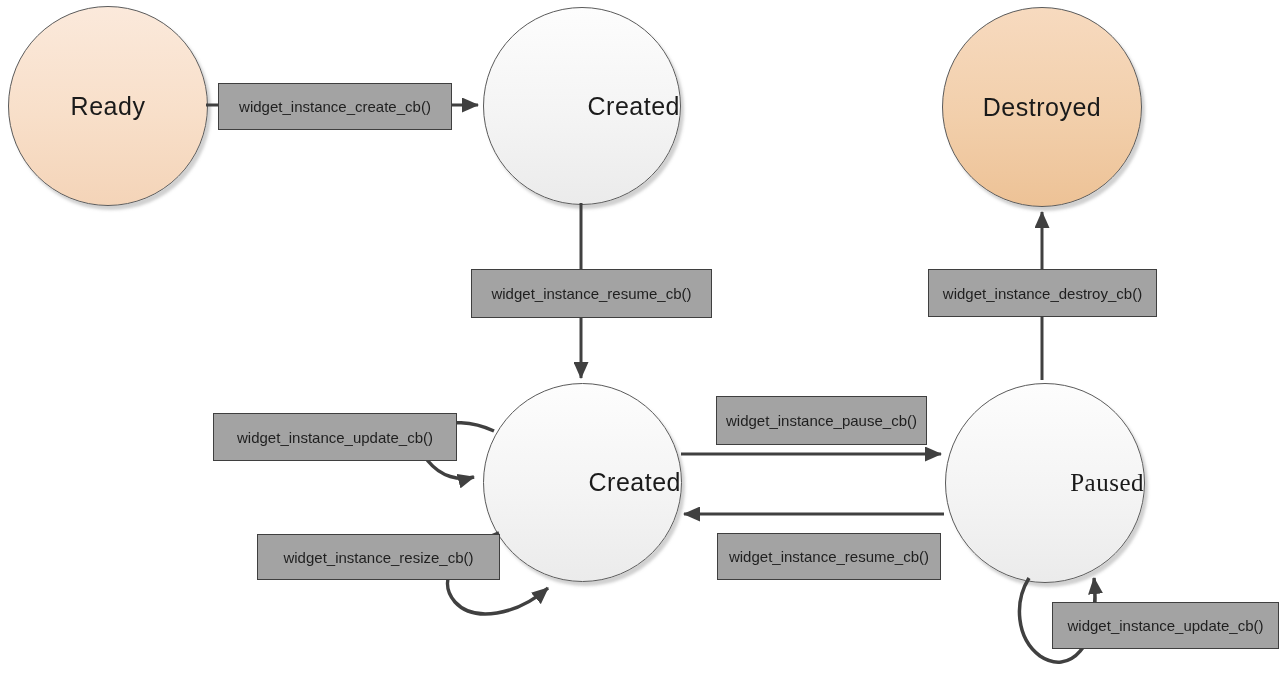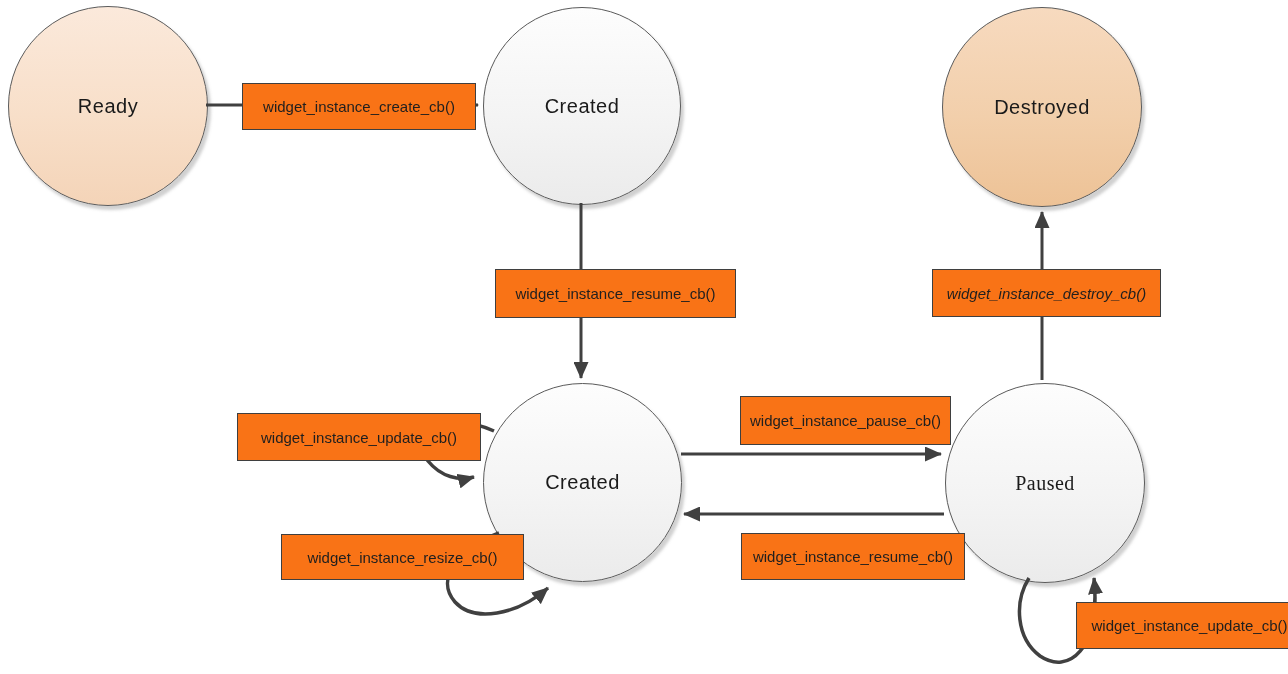--- a/index.html
+++ b/index.html
@@ -26,45 +26,45 @@
     position: absolute;
     border-radius: 50%;
     border: 1px solid #5a5a5a;
     box-shadow: 3px 4px 3px rgba(120,120,120,0.35);
     display: flex;
     align-items: center;
     justify-content: center;
     z-index: 1;
   }
   .state span {
-    font-size: 20px;
+    font-size: 25px;
     color: #1a1a1a;
     letter-spacing: 0.5px;
   }
   .state.neutral {
     background: linear-gradient(180deg, #fdfdfd 0%, #f4f4f4 55%, #ebebeb 100%);
+    justify-content: flex-end;
   }
   .state.ready {
     background: linear-gradient(180deg, #fbe9db 0%, #f8dfc9 55%, #f4d4b8 100%);
   }
   .state.destroyed {
     background: linear-gradient(180deg, #f7dabf 0%, #f2cfab 55%, #edc296 100%);
   }
   .tlabel {
     position: absolute;
-    background: #f97316;
+    background: #a3a3a3;
     border: 1px solid #3f3f3f;
     display: flex;
     align-items: center;
     justify-content: center;
     font-size: 15px;
     color: #1f1f1f;
     z-index: 3;
     white-space: nowrap;
-    margin-left: 24px;
   }
 </style>
 </head>
 <body>
 
 <div class="canvas">
 
   <div class="state ready" style="left:8px; top:6px; width:198px; height:198px;">
     <span>Ready</span>
   </div>
@@ -114,17 +114,17 @@
   <div class="tlabel" style="left:471px; top:269px; width:239px; height:47px;">widget_instance_resume_cb()</div>
 
   <div class="tlabel" style="left:213px; top:413px; width:242px; height:46px;">widget_instance_update_cb()</div>
 
   <div class="tlabel" style="left:716px; top:396px; width:209px; height:47px;">widget_instance_pause_cb()</div>
 
   <div class="tlabel" style="left:257px; top:534px; width:241px; height:44px;">widget_instance_resize_cb()</div>
 
   <div class="tlabel" style="left:717px; top:533px; width:222px; height:45px;">widget_instance_resume_cb()</div>
 
-  <div class="tlabel" style="left:908px; top:269px; width:227px; height:46px;font-style:italic;">widget_instance_destroy_cb()</div>
+  <div class="tlabel" style="left:928px; top:269px; width:227px; height:46px;">widget_instance_destroy_cb()</div>
 
   <div class="tlabel" style="left:1052px; top:602px; width:225px; height:45px;">widget_instance_update_cb()</div>
 
 </div>
 
 </body></html>

